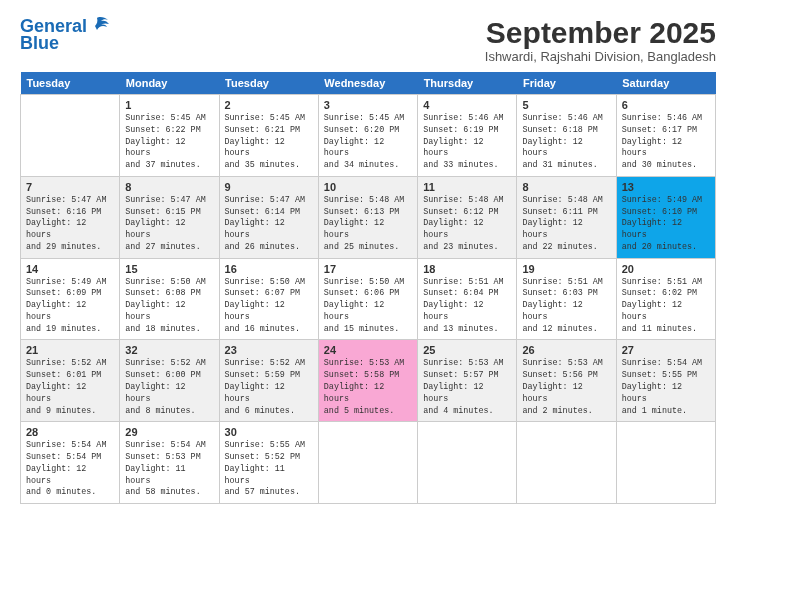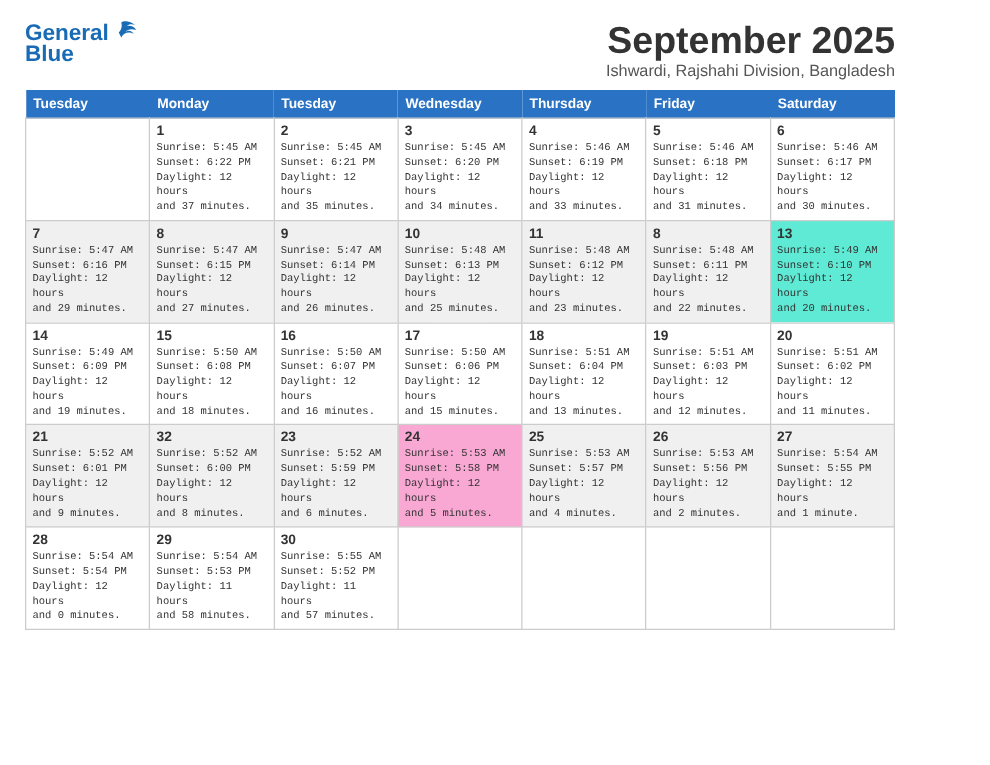--- a/index.html
+++ b/index.html
@@ -196,21 +196,21 @@
 Daylight: 12 hours
 and 23 minutes.</div>
           </td>
           <td style="background-color: rgb(240, 240, 240);">
             <div class="day-num">8</div>
             <div class="day-info" style="white-space: pre-line;">Sunrise: 5:48 AM
 Sunset: 6:11 PM
 Daylight: 12 hours
 and 22 minutes.</div>
           </td>
-          <td style="background-color: #5eead4;">
+          <td style="background-color: #0ea5e9;">
             <div class="day-num">13</div>
             <div class="day-info" style="white-space: pre-line;">Sunrise: 5:49 AM
 Sunset: 6:10 PM
 Daylight: 12 hours
 and 20 minutes.</div>
           </td>
         </tr>
         <tr>
           <td style="background-color: rgb(255, 255, 255);">
             <div class="day-num">14</div>

